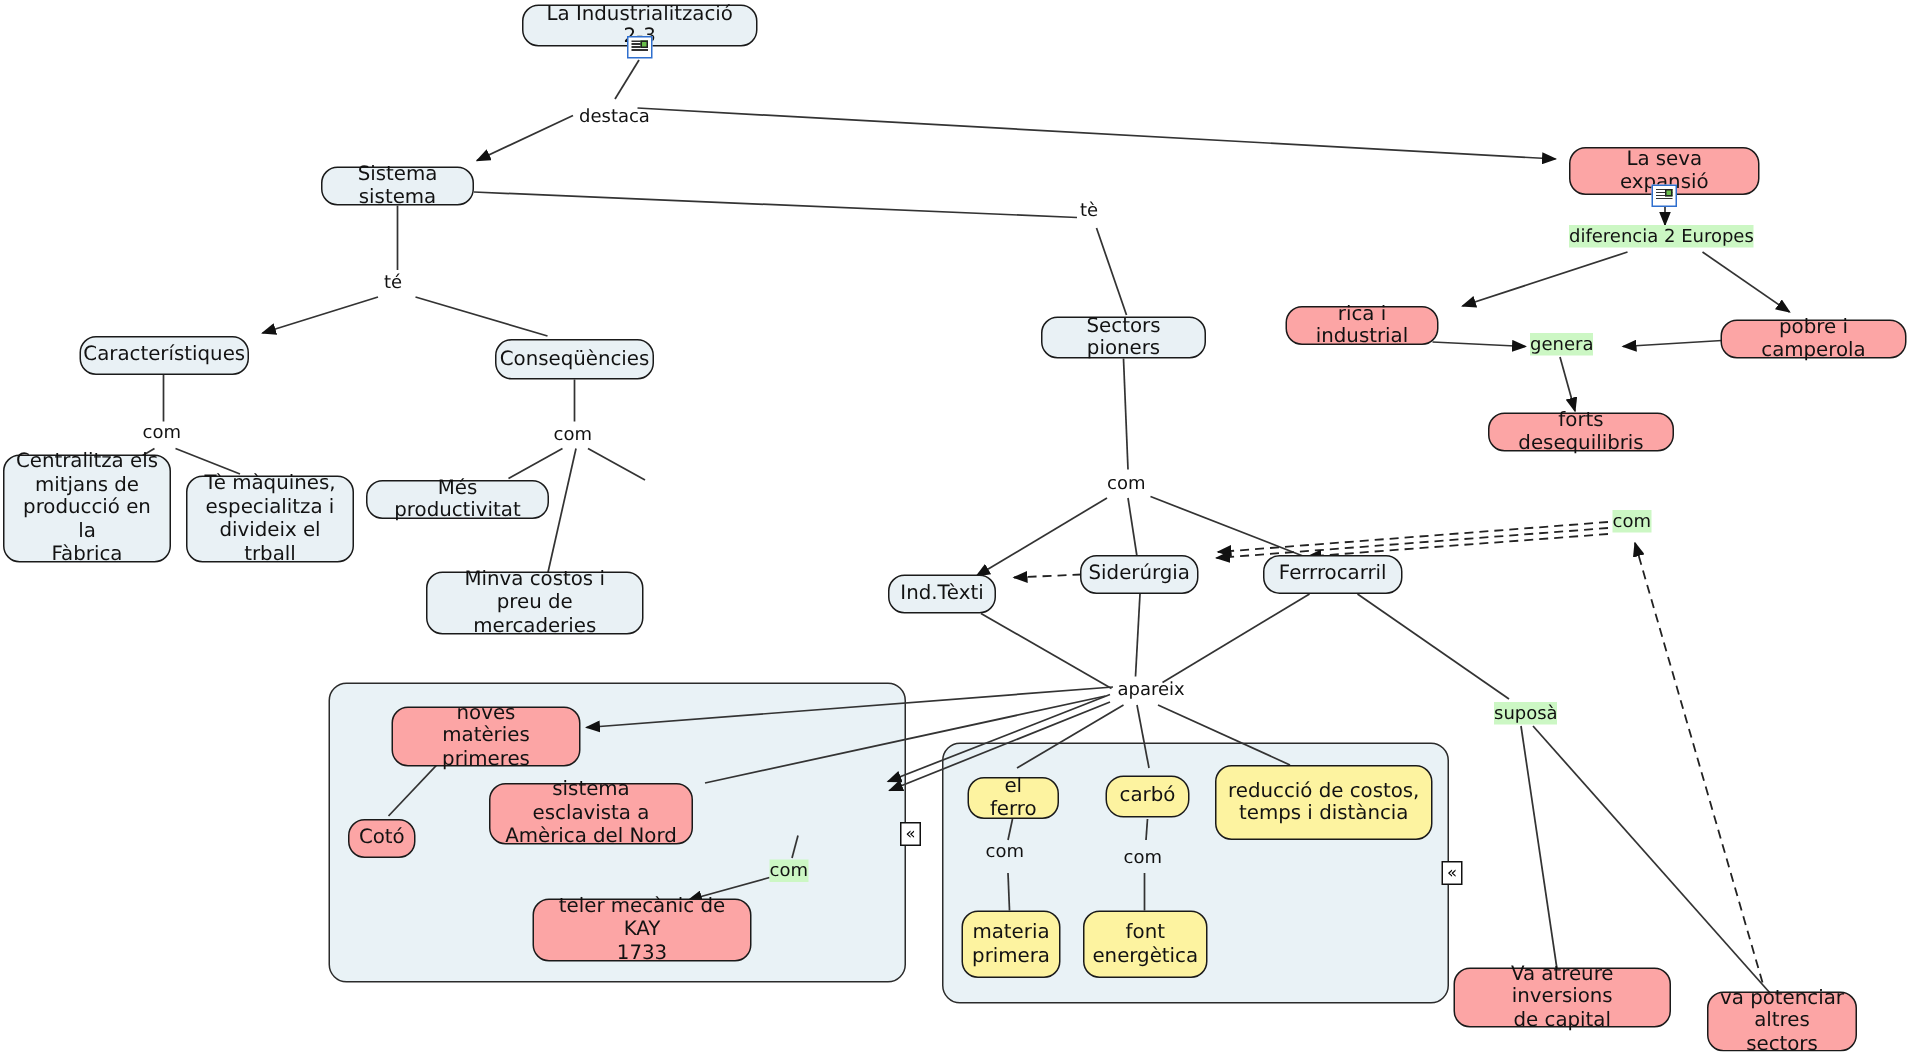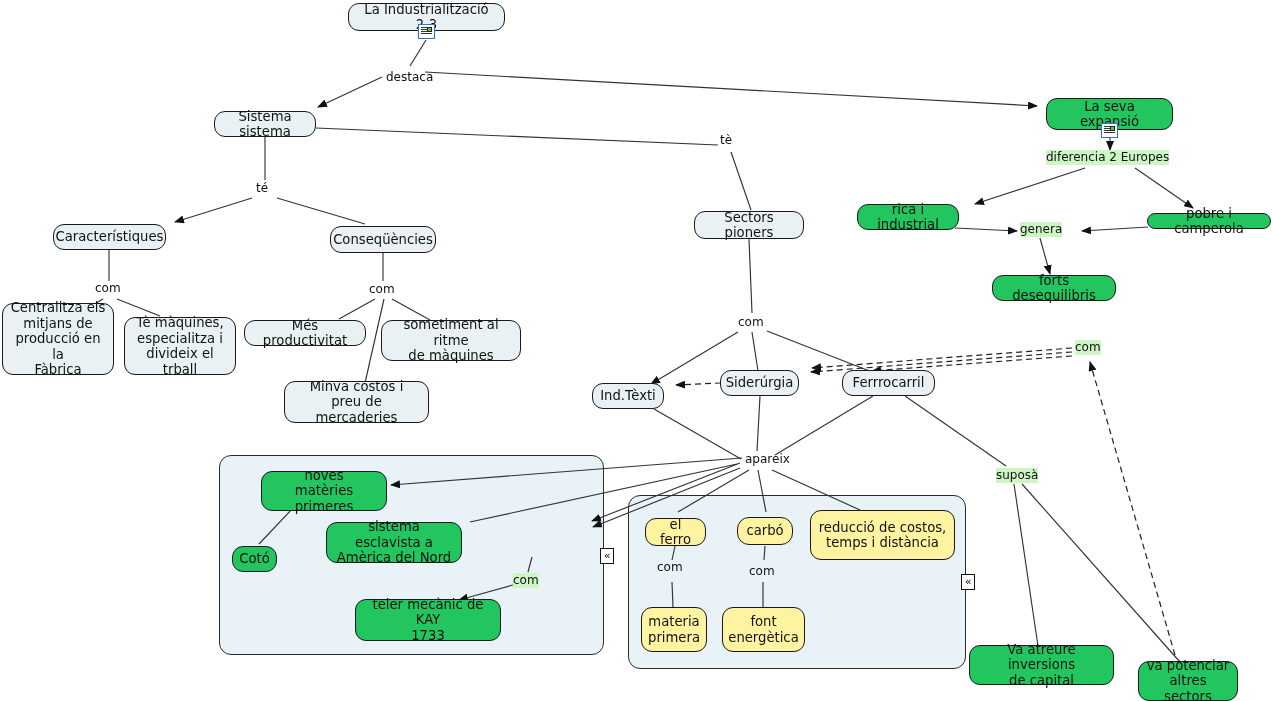--- a/index.html
+++ b/index.html
@@ -44,21 +44,21 @@
     align-items: center;
     justify-content: center;
     text-align: center;
     font-size: 13.2px;
     line-height: 15.5px;
     color: #121212;
     padding: 2px 7px;
     white-space: pre-line;
   }
   .node.blue  { background: #e9f1f5; }
-  .node.green { background: #22c55e; }
+  .node.green { background: #fca5a5; }
   .node.yellow{ background: #fdf3a0; }
   .label {
     position: absolute;
     font-size: 12px;
     line-height: 15px;
     color: #111111;
     white-space: nowrap;
     background: transparent;
   }
   .label.hl { background: #ccf7c4; }
@@ -238,42 +238,40 @@
 mitjans de
 producció en la
 Fàbrica</div>
 
   <div class="node blue" style="left:124px; top:317px; width:112px; height:58px;">Tè màquines,
 especialitza i
 divideix el trball</div>
 
   <div class="node blue" style="left:244px; top:320px; width:122px; height:26px;">Més productivitat</div>
 
-  <div class="node blue" style="left:381px; top:320px; width:140px; height:41px;">sometiment al ritme
-de màquines</div>
 
   <div class="node blue" style="left:284px; top:381px; width:145px; height:42px;">Minva costos i
 preu de mercaderies</div>
 
   <div class="node blue" style="left:694px; top:211px; width:110px; height:28px;">Sectors pioners</div>
 
   <div class="node blue" style="left:592px; top:383px; width:72px; height:26px;">Ind.Tèxti</div>
 
   <div class="node blue" style="left:720px; top:370px; width:79px; height:26px;">Siderúrgia</div>
 
   <div class="node blue" style="left:842px; top:370px; width:93px; height:26px;">Ferrrocarril</div>
 
   <div class="node green" style="left:1046px; top:98px; width:127px; height:32px;">La seva expansió</div>
   <div class="res-icon" style="left:1101px; top:123px;">
       <span class="doc"></span>
     </div>
 
   <div class="node green" style="left:857px; top:204px; width:102px; height:26px;">rica i industrial</div>
 
-  <div class="node green" style="left:1147px; top:213px; width:124px; height:16px;">pobre i camperola</div>
+  <div class="node green" style="left:1147px; top:213px; width:124px; height:26px;">pobre i camperola</div>
 
   <div class="node green" style="left:992px; top:275px; width:124px; height:26px;">forts desequilibris</div>
 
   <div class="node green" style="left:261px; top:471px; width:126px; height:40px;">noves
 matèries primeres</div>
 
   <div class="node green" style="left:232px; top:546px; width:45px; height:26px;">Cotó</div>
 
   <div class="node green" style="left:326px; top:522px; width:136px; height:41px;">sistema esclavista a
 Amèrica del Nord</div>

